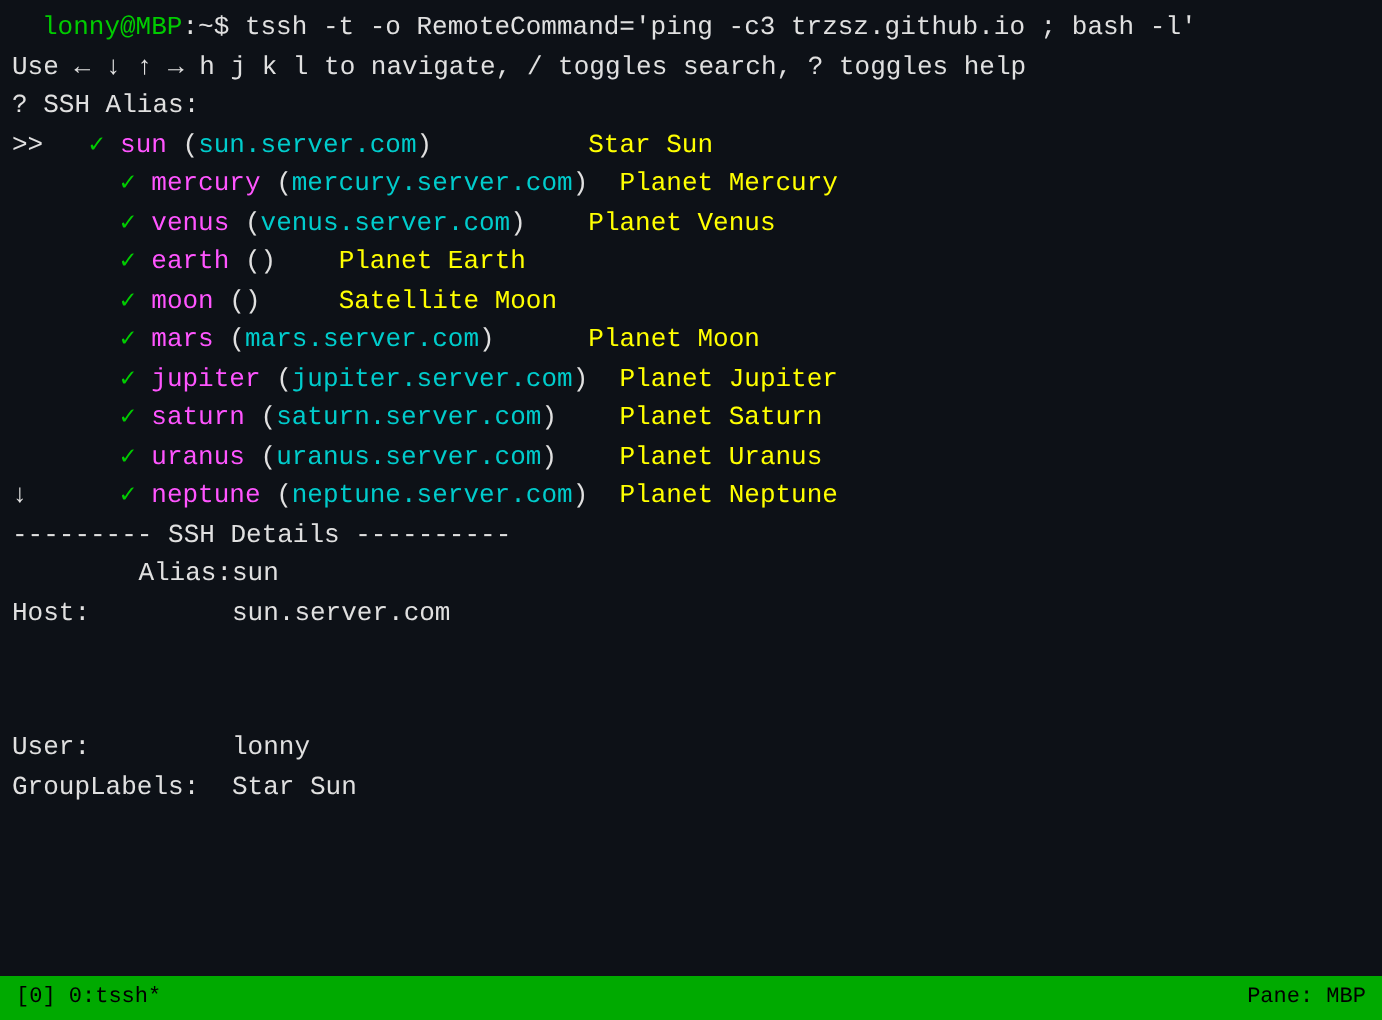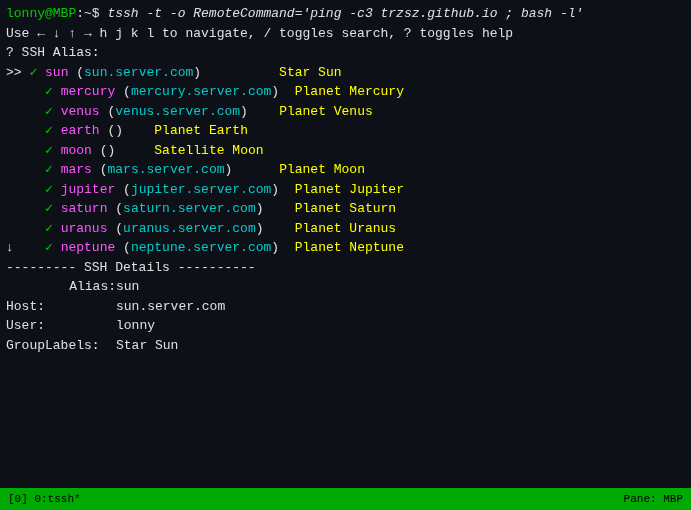--- a/index.html
+++ b/index.html
@@ -29,21 +29,21 @@
     }
 
     .line {
       white-space: pre;
       line-height: 1.5;
       display: flex;
       align-items: baseline;
     }
 
     .c-white { color: #e0e0e0; }
-    .c-green { color: #00cc00; }
+    .c-green { color: #00cc00; margin-left: 15px; }
     .c-cyan { color: #00cccc; }
     .c-yellow { color: #ffff00; }
     .c-pink { color: #ff55ff; }
 
     #statusbar {
       background-color: #00aa00;
       color: #000000;
       height: 22px;
       display: flex;
       align-items: center;
@@ -62,21 +62,21 @@
       display: flex;
       align-items: center;
     }
   </style>
 </head>
 <body>
 
 <div id="terminal">
 
   <div class="line">
-    <span class="c-green">lonny@MBP</span><span class="c-white">:~$ </span><span class="c-white" style="display:inline;font-style:italic;">tssh -t -o RemoteCommand='ping -c3 trzsz.github.io ; bash -l'</span>
+    <span class="c-green">lonny@MBP</span><span class="c-white">:~$ </span><span class="c-white" style="display:inline;">tssh -t -o RemoteCommand='ping -c3 trzsz.github.io ; bash -l'</span>
   </div>
 
   <div class="line">
     <span class="c-white">Use ← ↓ ↑ → h j k l to navigate, / toggles search, ? toggles help</span>
   </div>
 
   <div class="line">
     <span class="c-white">? SSH Alias:</span>
   </div>
 
@@ -196,21 +196,21 @@
     <span class="c-white" style="display:inline-block; width: 110px; text-align: right;">Alias:</span>
     <span class="c-white">sun</span>
   </div>
 
   <div class="line">
     <span class="c-white" style="display:inline-block; width: 110px;">Host:</span>
     <span class="c-white">sun.server.com</span>
   </div>
 
   <div class="line">
-    <span class="c-white" style="display:inline-block; width: 110px;">User:</span>
+    <span class="c-white" style="display:inline-block; width: 110px; margin-top: 48px;">User:</span>
     <span class="c-white">lonny</span>
   </div>
 
   <div class="line">
     <span class="c-white" style="display:inline-block; width: 110px;">GroupLabels:</span>
     <span class="c-white">Star Sun</span>
   </div>
 
 </div>
 

